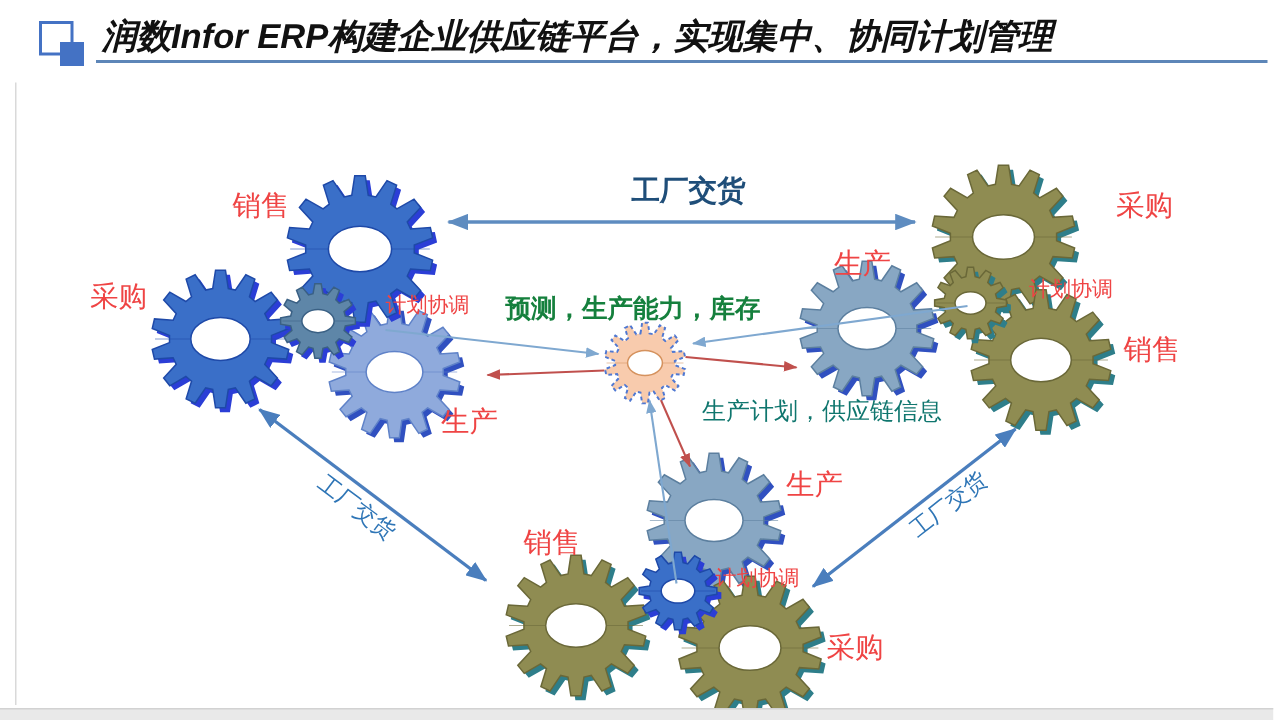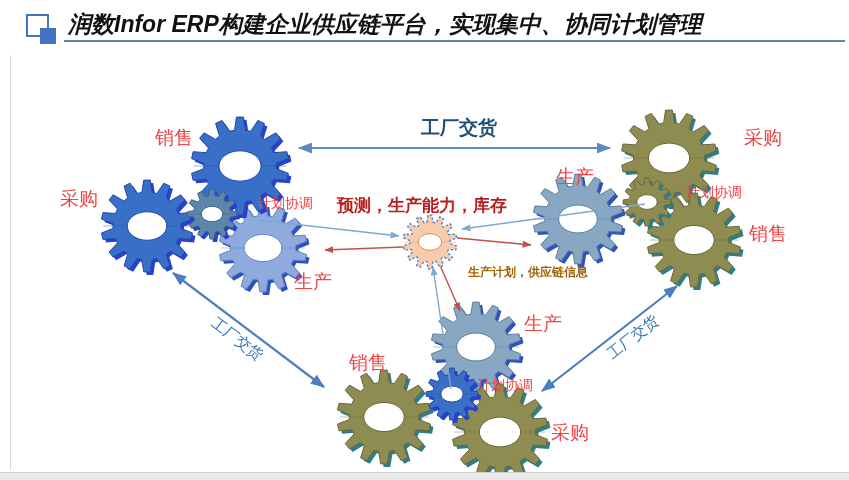--- a/index.html
+++ b/index.html
@@ -19,22 +19,22 @@
   .left-edge-line{position:absolute;left:10px;top:55px;width:1px;height:415px;background:#d9d9d9;}
   .bottom-bar{position:absolute;left:0;top:472px;width:849px;height:8px;
     background:#e9e9e9;border-top:1px solid #d2d2d2;box-sizing:border-box;}
   
   #gear-svg{position:absolute;left:0;top:0;}
   
   .lbl{position:absolute;font-size:19px;color:#ef4444;white-space:nowrap;line-height:1.1;}
   .lbl.sm{font-size:14px;}
   .lbl.delivery{font-size:19px;font-weight:bold;color:#1f4e79;}
   .lbl.diag{font-size:15px;color:#2e75b6;width:70px;text-align:center;white-space:normal;}
-  .lbl.forecast{font-size:17px;font-weight:bold;color:#b91c1c;}
-  .lbl.plan{font-size:12px;font-weight:bold;color:#a16207;}
+  .lbl.forecast{font-size:17px;font-weight:bold;color:#15803d;}
+  .lbl.plan{font-size:16px;font-weight:normal;color:#0f766e;}
 </style>
 </head>
 <body>
 
 <div class="icon-outline"></div>
 <div class="icon-fill"></div>
 <div class="page-title">润数Infor ERP构建企业供应链平台，实现集中、协同计划管理</div>
 <div class="title-rule"></div>
 <div class="left-edge-line"></div>
 

